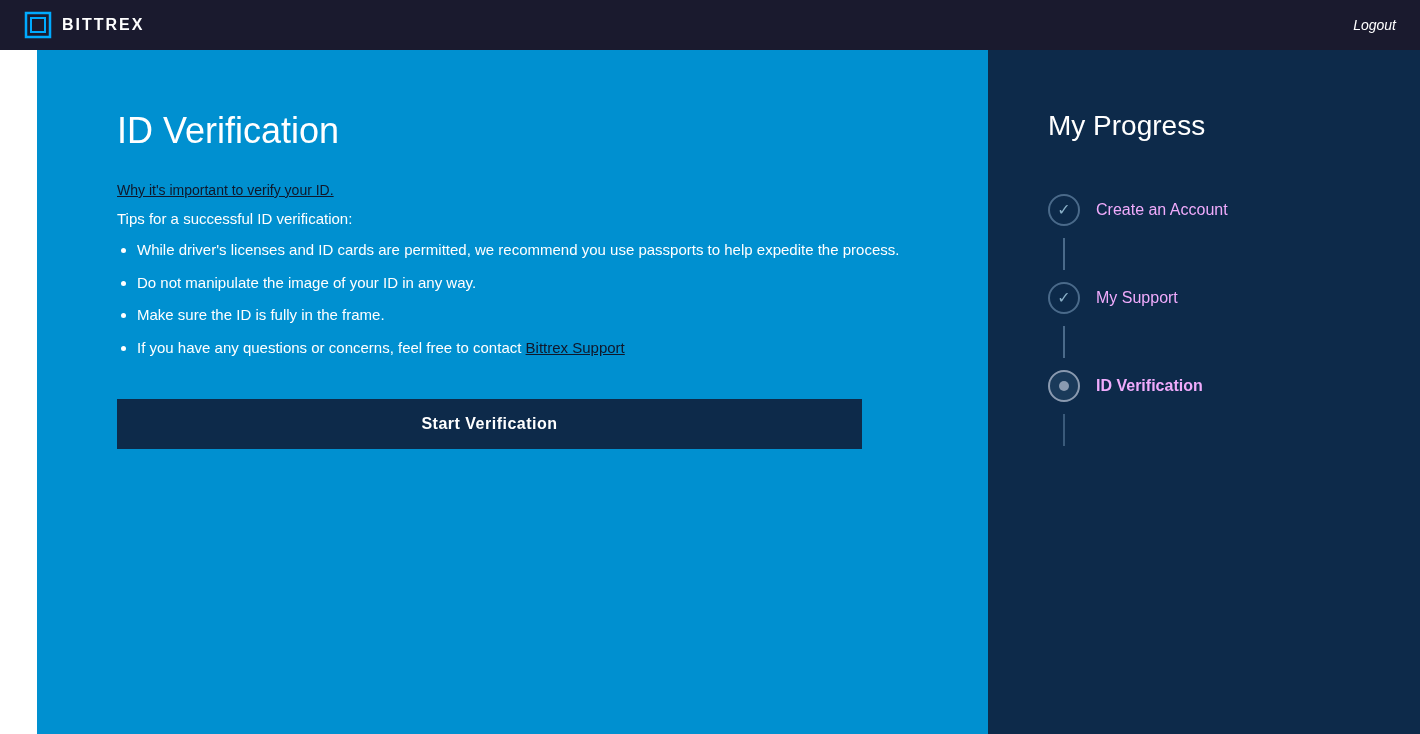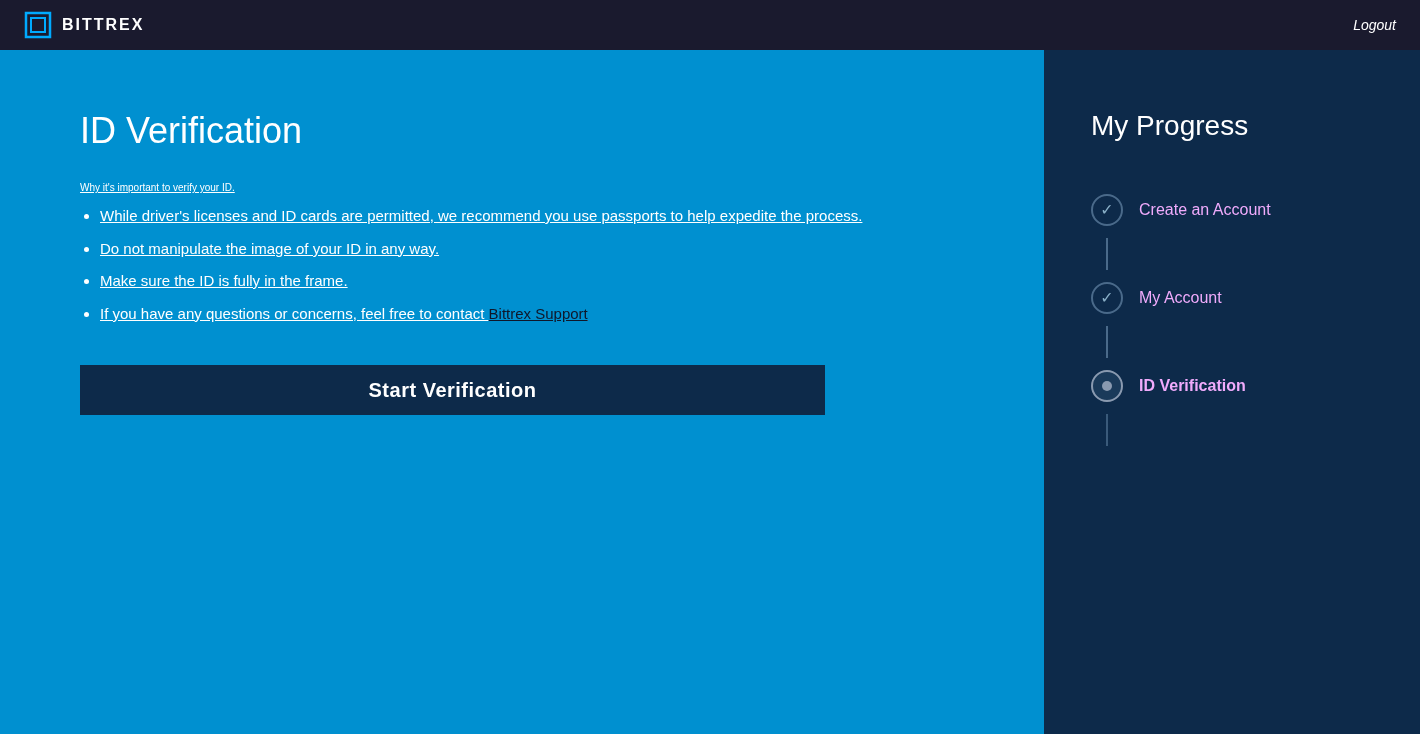--- a/index.html
+++ b/index.html
@@ -50,20 +50,21 @@
       font-size: 14px;
       cursor: pointer;
       font-style: italic;
     }
 
     
     .main {
       display: flex;
       flex: 1;
       overflow: hidden;
+      margin-left: 37px;
     }
 
     
     .left-panel {
       background-color: #0090d0;
       flex: 1;
       padding: 60px 80px;
       color: #ffffff;
       overflow-y: auto;
     }
@@ -75,39 +76,38 @@
       color: #ffffff;
     }
 
     .intro-text {
       font-size: 15px;
       margin-bottom: 6px;
       color: #ffffff;
     }
 
     .verify-link {
-      color: #ffffff;
+      color: #0f172a;
       text-decoration: underline;
-      font-size: 10px;
+      font-size: 14px;
       cursor: pointer;
       display: block;
       margin-bottom: 12px;
     }
 
     .tips-heading {
       font-size: 15px;
       margin-bottom: 12px;
       color: #ffffff;
     }
 
     .tips-list {
       list-style: disc;
       padding-left: 20px;
       margin-bottom: 40px;
-      text-decoration: underline;
     }
 
     .tips-list li {
       font-size: 15px;
       color: #ffffff;
       margin-bottom: 10px;
       line-height: 1.5;
     }
 
     .support-link {
@@ -115,32 +115,32 @@
       text-decoration: underline;
       cursor: pointer;
     }
 
     .start-btn {
       background-color: #0d2a4a;
       color: #ffffff;
       border: none;
       width: 745px;
       height: 50px;
-      font-size: 20px;
+      font-size: 16px;
       font-weight: 600;
       cursor: pointer;
       letter-spacing: 0.5px;
     }
 
     
     .right-panel {
       background-color: #0d2a4a;
-      width: 376px;
-      flex-shrink: 0;
-      padding: 60px 47px;
+      width: 432px;
+      flex-shrink: 0;
+      padding: 60px 60px;
       color: #ffffff;
     }
 
     .progress-title {
       font-size: 28px;
       font-weight: 300;
       margin-bottom: 40px;
       color: #ffffff;
     }
 
@@ -225,20 +225,21 @@
   </div>
   <button class="logout-btn">Logout</button>
 </header>
 
 <div class="main">
 
   <div class="left-panel">
     <h1 class="page-title">ID Verification</h1>
 
     <a class="verify-link">Why it's important to verify your ID.</a>
+    <p class="tips-heading">Tips for a successful ID verification:</p>
 
     <ul class="tips-list">
       <li>While driver's licenses and ID cards are permitted, we recommend you use passports to help expedite the process.</li>
       <li>Do not manipulate the image of your ID in any way.</li>
       <li>Make sure the ID is fully in the frame.</li>
       <li>If you have any questions or concerns, feel free to contact <a class="support-link">Bittrex Support</a></li>
     </ul>
 
     <button class="start-btn">Start Verification</button>
   </div>
@@ -253,21 +254,21 @@
           <span class="checkmark">✓</span>
         </div>
         <span class="step-label">Create an Account</span>
       </div>
       <div class="connector-line"></div>
 
       <div class="step-row">
         <div class="step-circle completed">
           <span class="checkmark">✓</span>
         </div>
-        <span class="step-label">My Account</span>
+        <span class="step-label">My Support</span>
       </div>
       <div class="connector-line"></div>
 
       <div class="step-row">
         <div class="step-circle active">
           <span style="width:10px;height:10px;border-radius:50%;background:#8a9ab0;display:block;"></span>
         </div>
         <span class="step-label active">ID Verification</span>
       </div>
       <div class="connector-line" style="background-color:#3a5a7a;"></div>

